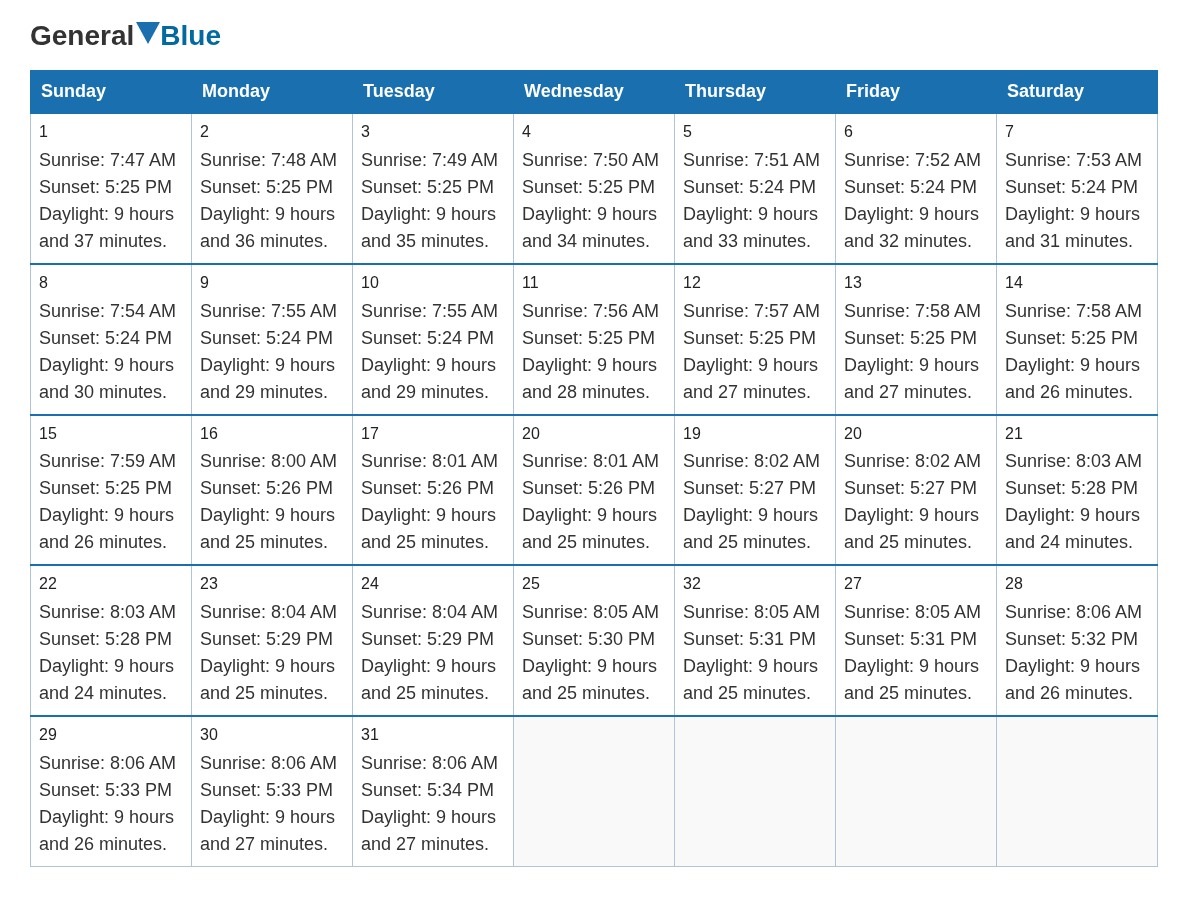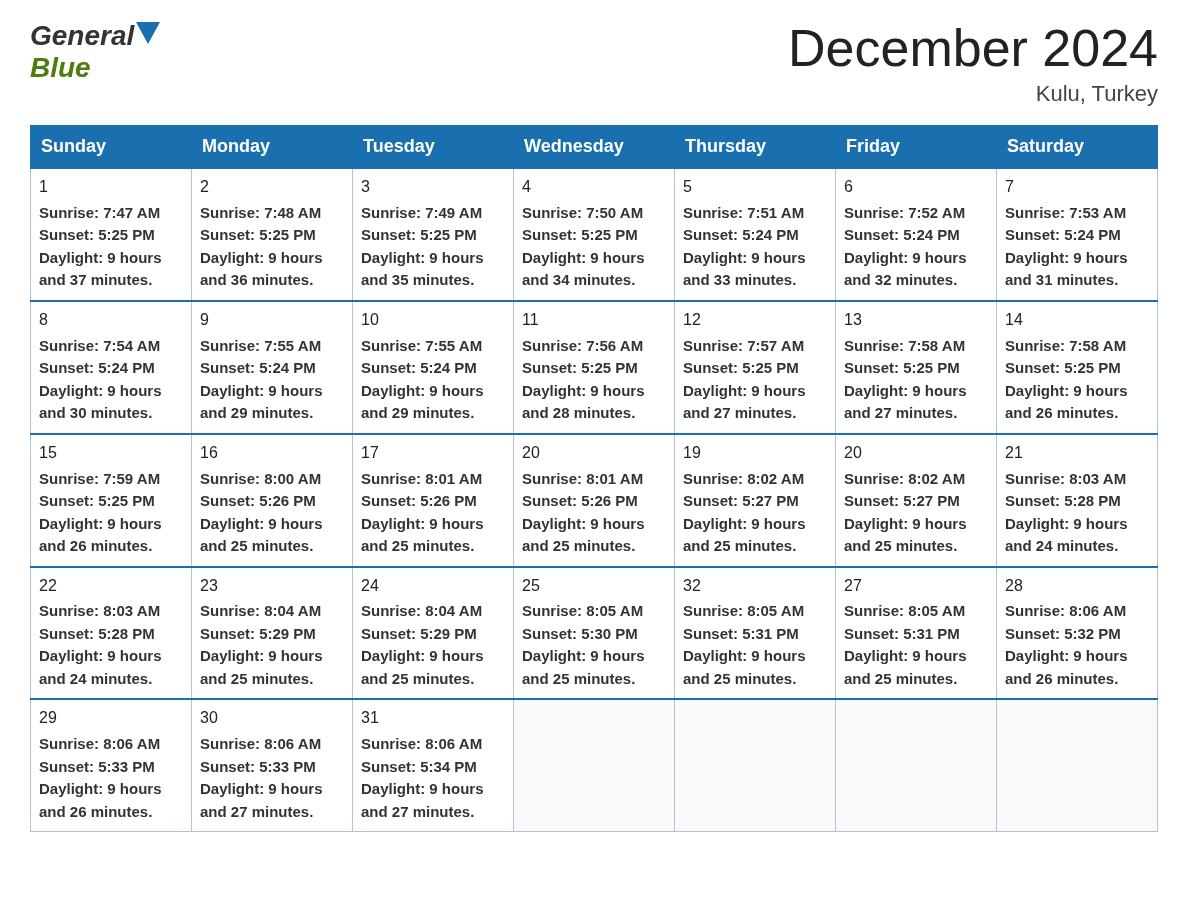--- a/index.html
+++ b/index.html
@@ -73,58 +73,52 @@
       border-top: 2px solid #1a6faf;
     }
     .calendar td .day-number {
       font-size: 16px;
       font-weight: normal;
       color: #222;
       display: block;
       margin-bottom: 2px;
     }
     .calendar td .day-info {
-      font-size: 15px;
+      font-size: 18px;
       color: #333;
       line-height: 1.5;
-      font-weight: bold;
     }
     .calendar td.empty {
       background: #f9f9f9;
     }
     .logo-wrapper {
       display: flex;
-      flex-direction: column;
-      font-style: italic;
+      flex-direction: row;
     }
     .logo-row {
       display: flex;
       align-items: center;
     }
   </style>
 </head>
 <body>
 
 <div class="header">
   <div class="logo-wrapper">
     <div class="logo-row">
       <span class="logo-general">General</span>
       <span style="display:inline-block; position:relative; margin-left:0;">
         <svg width="24" height="22" viewBox="0 0 24 22" style="display:inline-block;vertical-align:middle;margin-left:2px;margin-top:-8px;">
           <polygon points="0,0 24,0 12,22" fill="#1a6faf"></polygon>
         </svg>
       </span>
     </div>
     <div>
-      <span class="logo-blue" style="font-size:28px;font-weight:bold;color:#4d7c0f;">Blue</span>
+      <span class="logo-blue" style="font-size:28px;font-weight:bold;color:#0369a1;">Blue</span>
     </div>
-  </div>
-  <div class="title-area">
-    <div class="month-title">December 2024</div>
-    <div class="location">Kulu, Turkey</div>
   </div>
 </div>
 
 <table class="calendar">
   <thead>
     <tr>
     <th>Sunday</th>
         <th>Monday</th>
         <th>Tuesday</th>
         <th>Wednesday</th>

